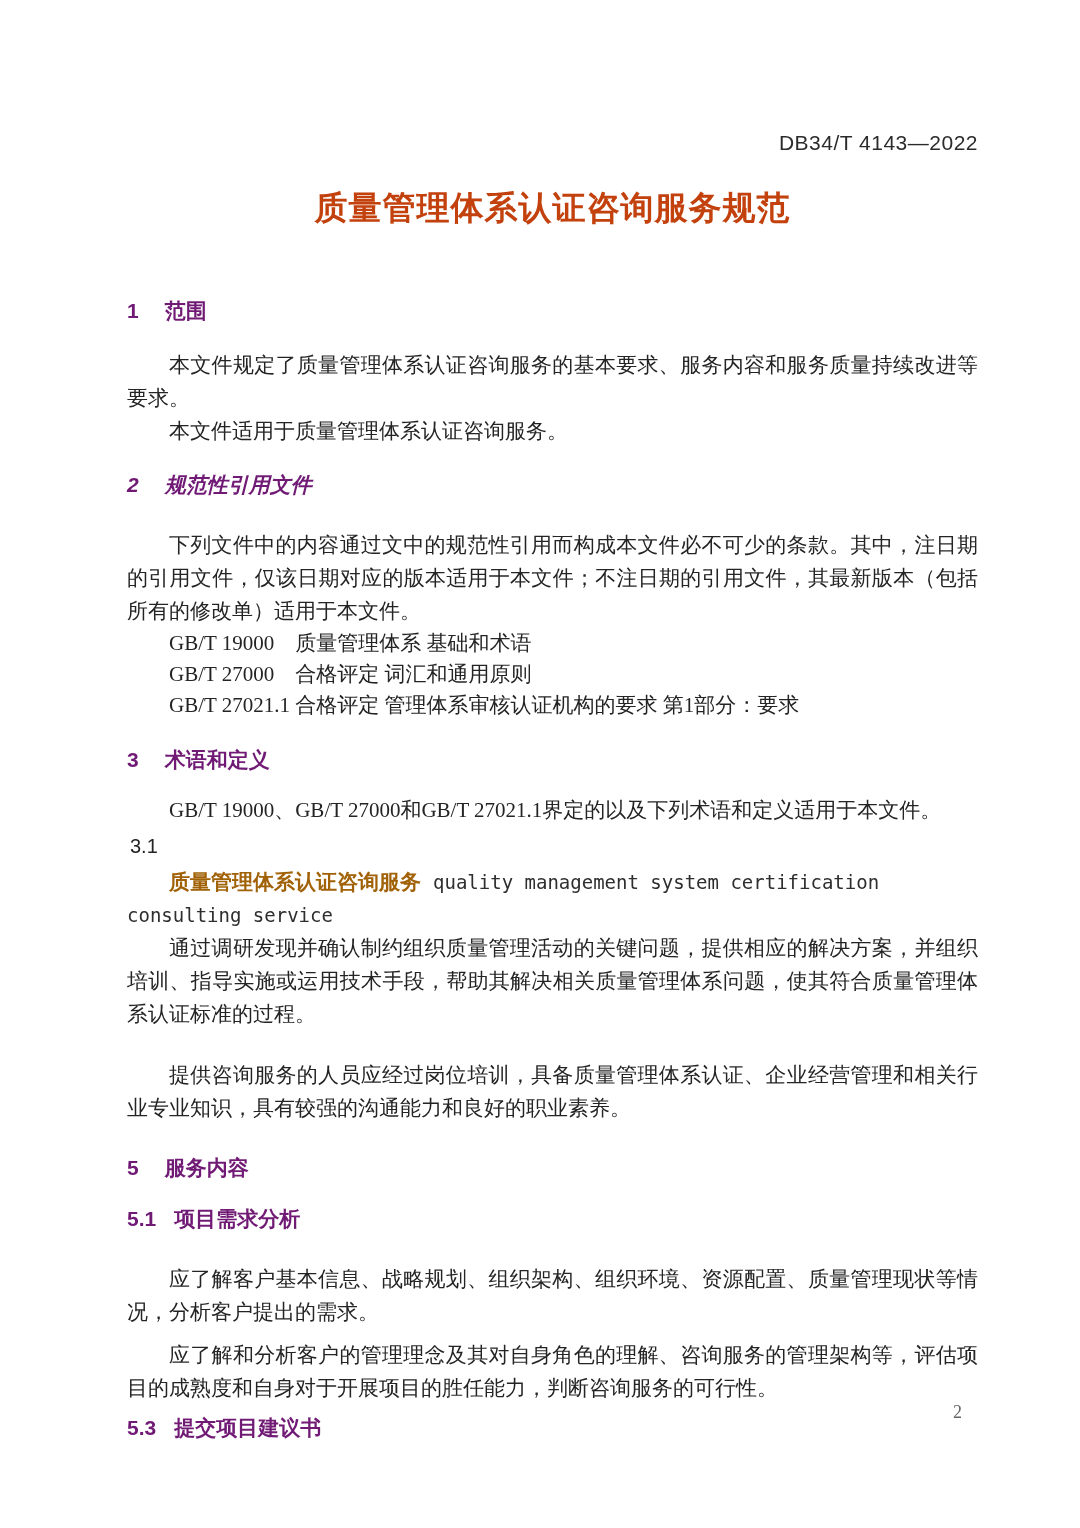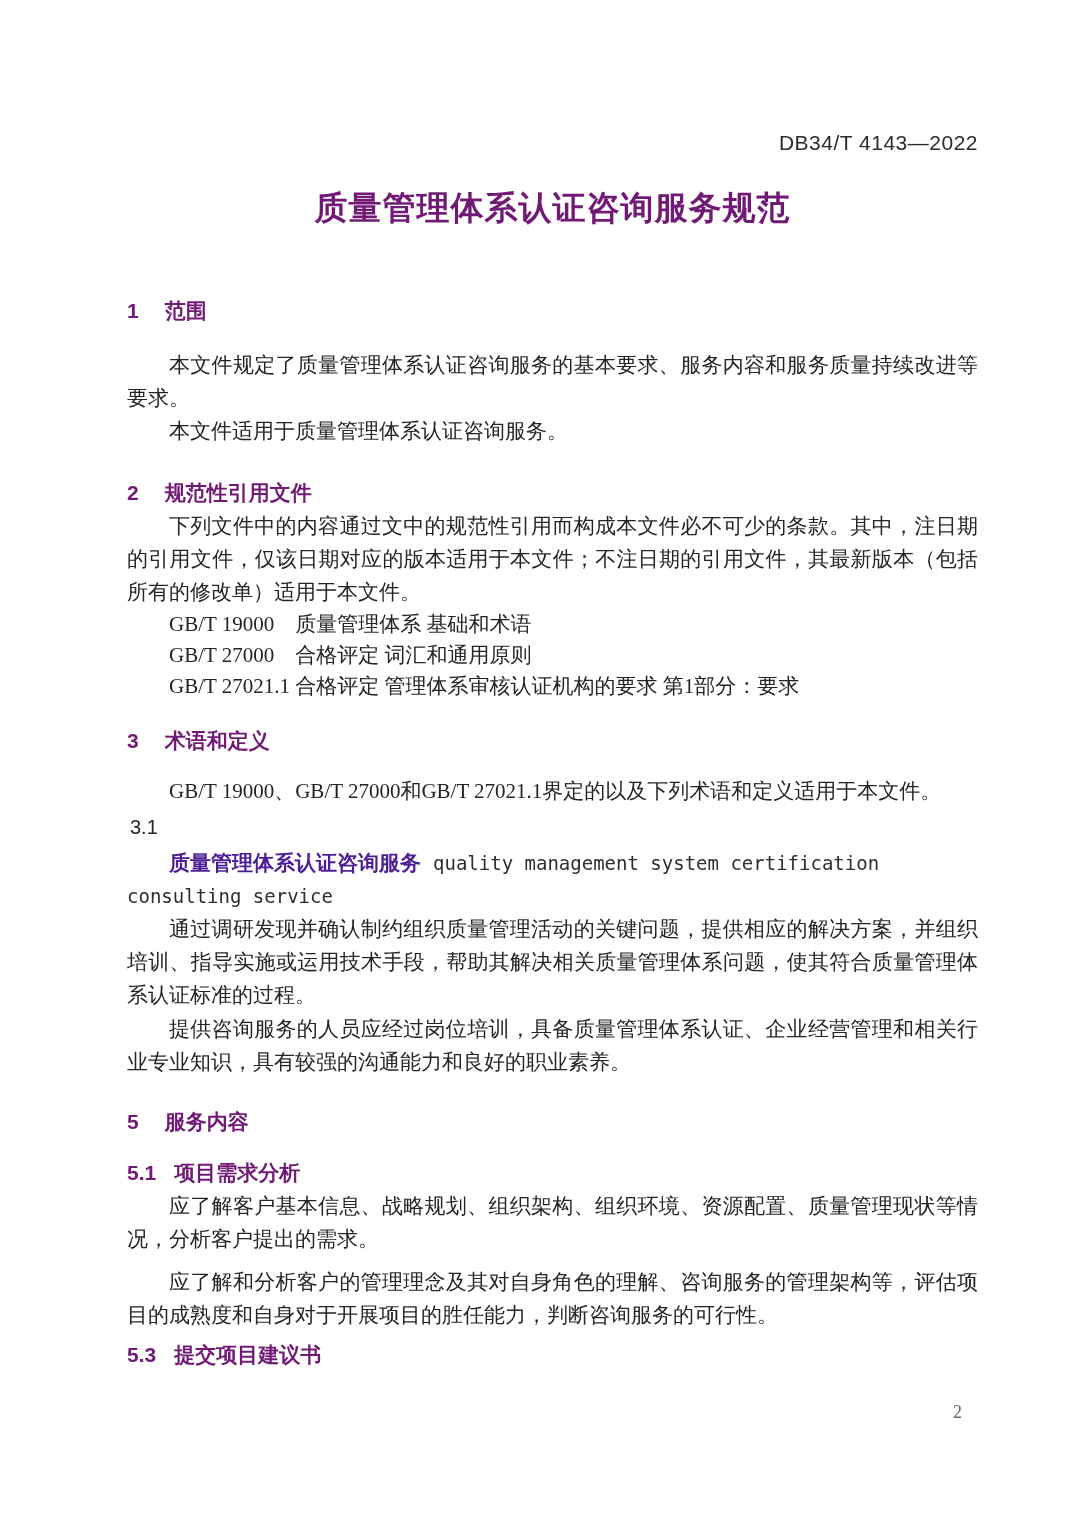--- a/index.html
+++ b/index.html
@@ -26,21 +26,21 @@
     color: #2b2b2b;
     letter-spacing: 0.5px;
   }
   .doc-title {
     margin: 30px 0 4px 0;
     text-align: center;
     font-family: "Liberation Sans", sans-serif;
     font-weight: 700;
     font-size: 33px;
     line-height: 44px;
-    color: #701a75;
+    color: #c2410c;
     letter-spacing: 1px;
   }
   .sec-heading {
     font-family: "Liberation Sans", sans-serif;
     font-weight: 700;
     font-size: 21px;
     line-height: 33px;
     color: #701a75;
     margin: 0;
   }
@@ -78,33 +78,33 @@
   }
   .term-line {
     font-size: 21px;
     line-height: 33px;
     margin: 0;
     text-indent: 2em;
   }
   .term-zh {
     font-family: "Liberation Sans", sans-serif;
     font-weight: 700;
-    color: #4c1d95;
+    color: #a16207;
     text-align: right;
   }
   .term-en {
     font-family: "DejaVu Sans Mono", monospace;
     font-size: 19px;
     color: #2e2e2e;
     margin-left: 12px;
   }
   .mt-h1-first { margin-top: 64px; }
   .mt-para    { margin-top: 22px; }
-  .mt-h1      { margin-top: 28px; }
-  .mt-para-sm { margin-top: 1px; }
+  .mt-h1      { margin-top: 20px; font-style: italic; }
+  .mt-para-sm { margin-top: 28px; }
   .mt-h1-3    { margin-top: 22px; }
   .mt-para-3  { margin-top: 18px; }
   .mt-h1-4    { margin-top: 14px; }
   .mt-h1-5    { margin-top: 26px; }
   .mt-sub     { margin-top: 18px; }
   .mt-sub-sm  { margin-top: 6px; }
   .mt-para-52 { margin-top: 10px; }
   .page-number {
     position: absolute;
     top: 1400px;

